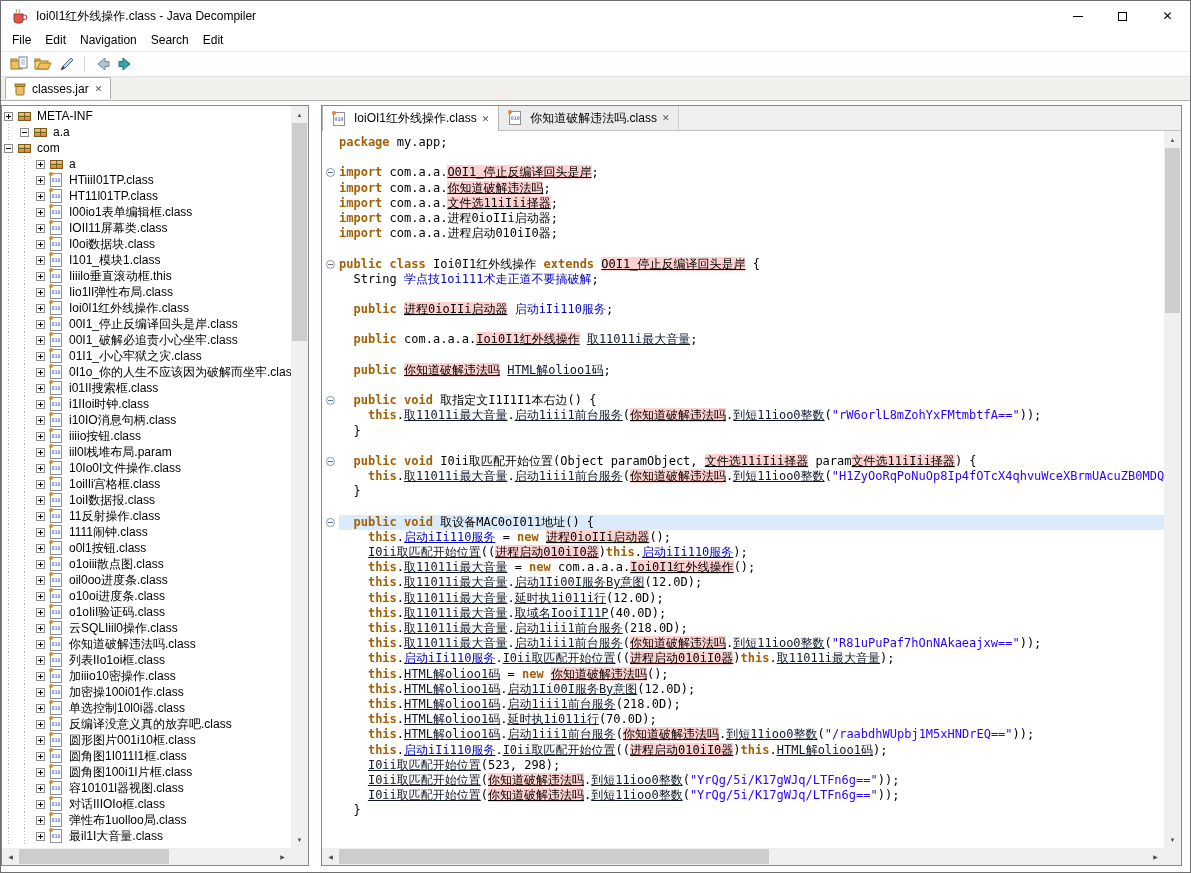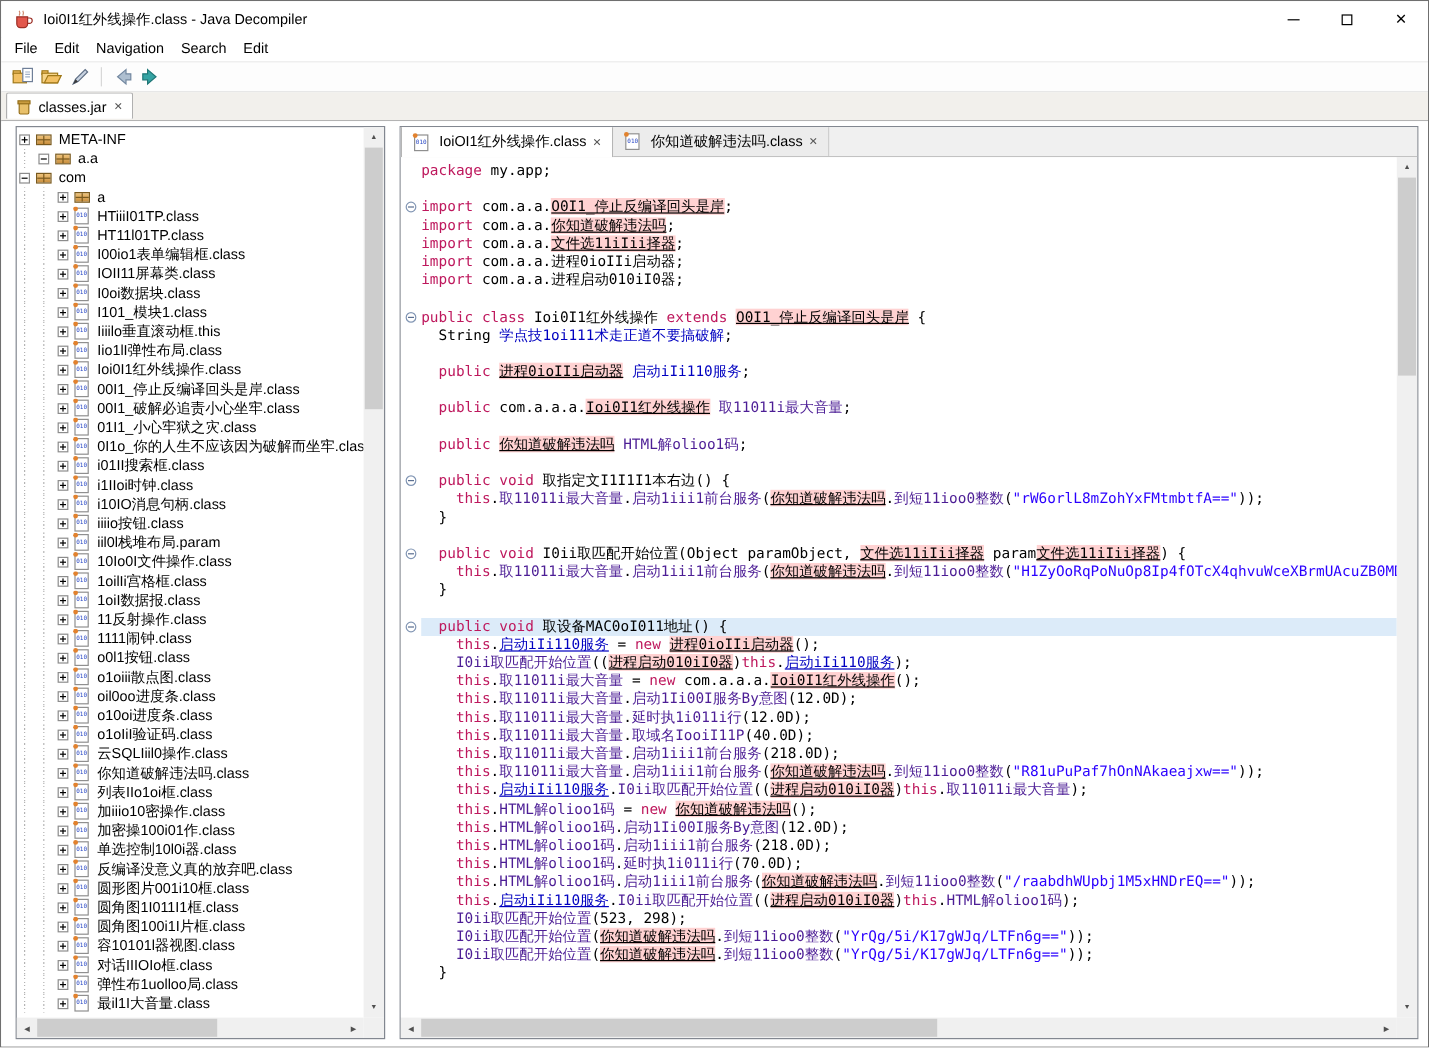--- a/index.html
+++ b/index.html
@@ -25,21 +25,21 @@
   .toolbar{flex:0 0 26px;display:flex;align-items:center;padding-left:6px;background:#fdfdfd;border-top:1px solid #ececec;border-bottom:1px solid #e2e2e2}
   .tbtn{width:24px;height:22px;display:flex;align-items:center;justify-content:center}
   .tsep{width:1px;height:16px;background:#d8d8d8;margin:0 5px}
 
   
   .jarstrip{flex:0 0 24px;background:#f2f0ec;border-bottom:1px solid #b3b3b3;display:flex;align-items:flex-start;padding-left:4px}
   .jartab{height:22px;background:#fff;border:1px solid #b0b0b0;border-bottom:none;border-radius:2px 2px 0 0;display:flex;align-items:center;gap:5px;padding:0 7px;margin-bottom:-1px}
   .tclose{color:#555;font-size:9px;padding:0 1px}
 
   
-  .content{flex:1;display:flex;gap:6px;padding:4px 8px 6px 12px;background:#fff;min-height:0}
+  .content{flex:1;display:flex;gap:6px;padding:4px 8px 6px 0;background:#fff;min-height:0}
   .panel{border:1px solid #828790;position:relative;background:#fff}
   .panel.left{flex:0 0 308px}
   .panel.right{flex:1}
   .splitter{width:0}
 
   
   .tree{position:absolute;left:0;top:0;right:17px;bottom:17px;overflow:hidden;padding-top:2px}
   .trow{height:16px;display:flex;align-items:center;white-space:nowrap;overflow:hidden}
   .guide{flex:0 0 16px;align-self:stretch;background-image:repeating-linear-gradient(to bottom,#b4b4b4 0 1px,transparent 1px 3px);background-size:1px 100%;background-repeat:no-repeat;background-position:6px 0}
   .exp{flex:0 0 9px;height:9px;border:1px solid #8c8c8c;background:#fff;position:relative;margin:0 3px 0 2px}
@@ -70,25 +70,25 @@
   .etabstrip{position:absolute;left:0;top:0;right:0;height:25px;background:#f0f0f0;border-bottom:1px solid #c2c2c2;display:flex;align-items:stretch}
   .etab{display:flex;align-items:center;gap:4px;padding:0 8px;background:#ececec;border-right:1px solid #cfcfcf;white-space:nowrap}
   .etab.active{background:#fff;border-left:1px solid #b5b5b5;border-right:1px solid #b5b5b5;margin-bottom:-1px}
   .code{position:absolute;left:0;top:25px;right:17px;bottom:17px;overflow:hidden;background:#fff;padding:4px 0 0 2px;font-family:"DejaVu Sans Mono",monospace;font-size:12px}
   .cline{height:15.2px;line-height:15.2px;display:flex;white-space:pre}
   .gutter{flex:0 0 15px;position:relative}
   .fold{position:absolute;left:2px;top:3px;width:9px;height:9px;border:1px solid #8296b4;border-radius:50%;background:#fff}
   .fold::after{content:"";position:absolute;left:1px;right:1px;top:3px;height:1px;background:#5b6f91}
   .ctext{flex:1;overflow:hidden}
   .cline.hl .ctext{background:#dcebf9}
-  .s-k{color:#be185d;font-weight:normal}
+  .s-k{color:#a16207;font-weight:bold}
   .s-l{}
   .s-c{background:#ffd2d2;text-decoration:underline}
   .s-f{color:#0000c0;text-decoration:underline}
-  .s-m{color:#4c1d95;}
+  .s-m{color:#0f172a;text-decoration:underline}
   .s-d{color:#0000c0}
   .s-s{color:#2a00ff}
 </style>
 </head>
 <body>
 
 <div class="window">
 
   <div class="titlebar">
     <span class="app-icon">

